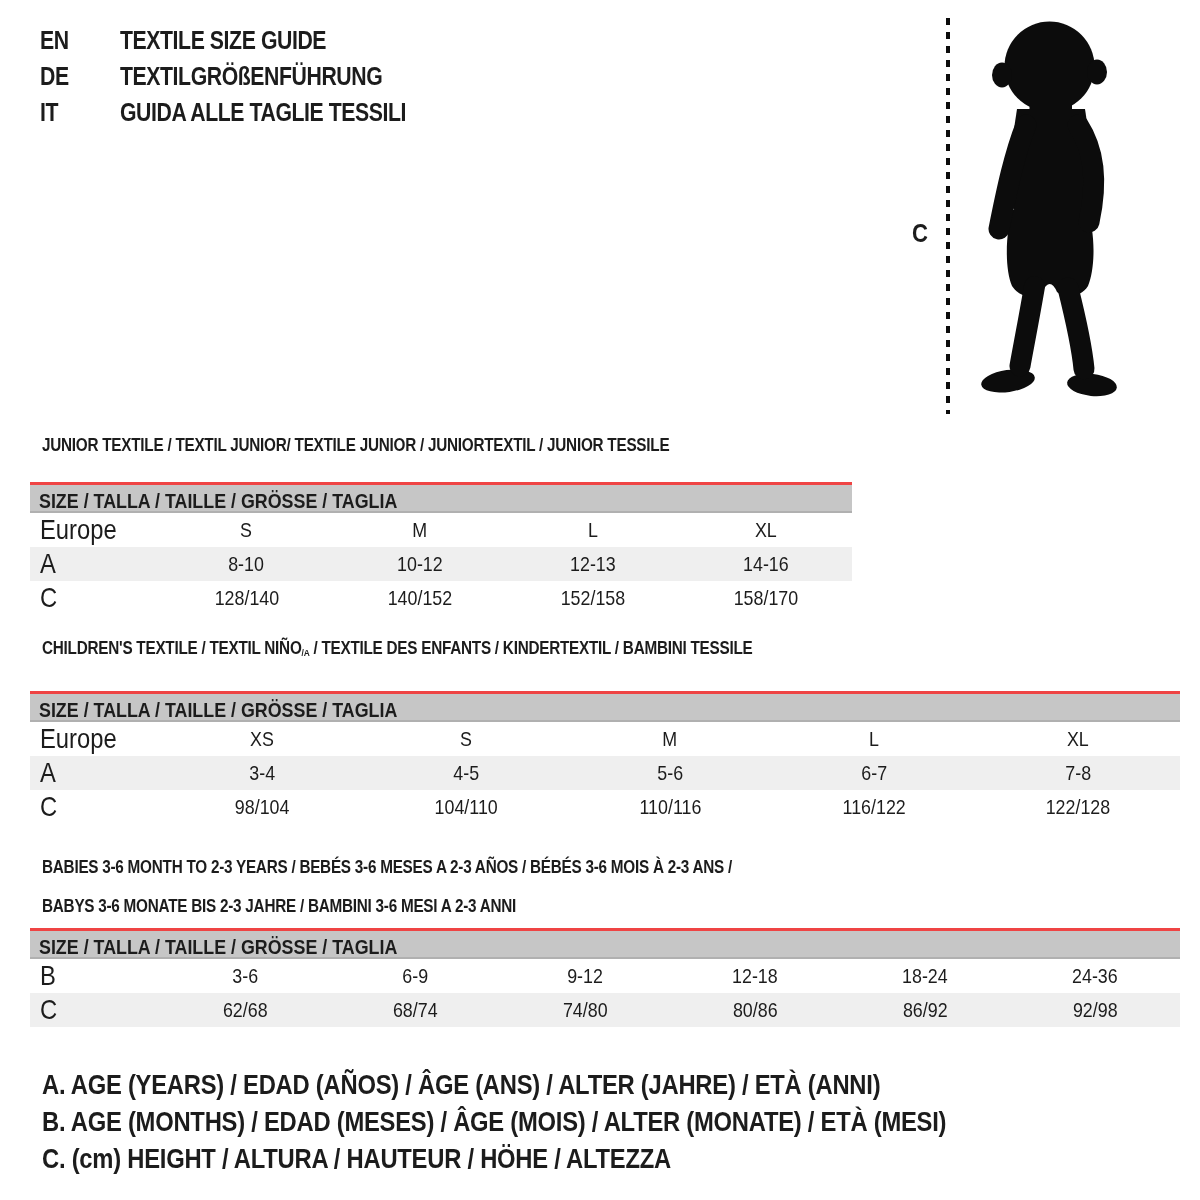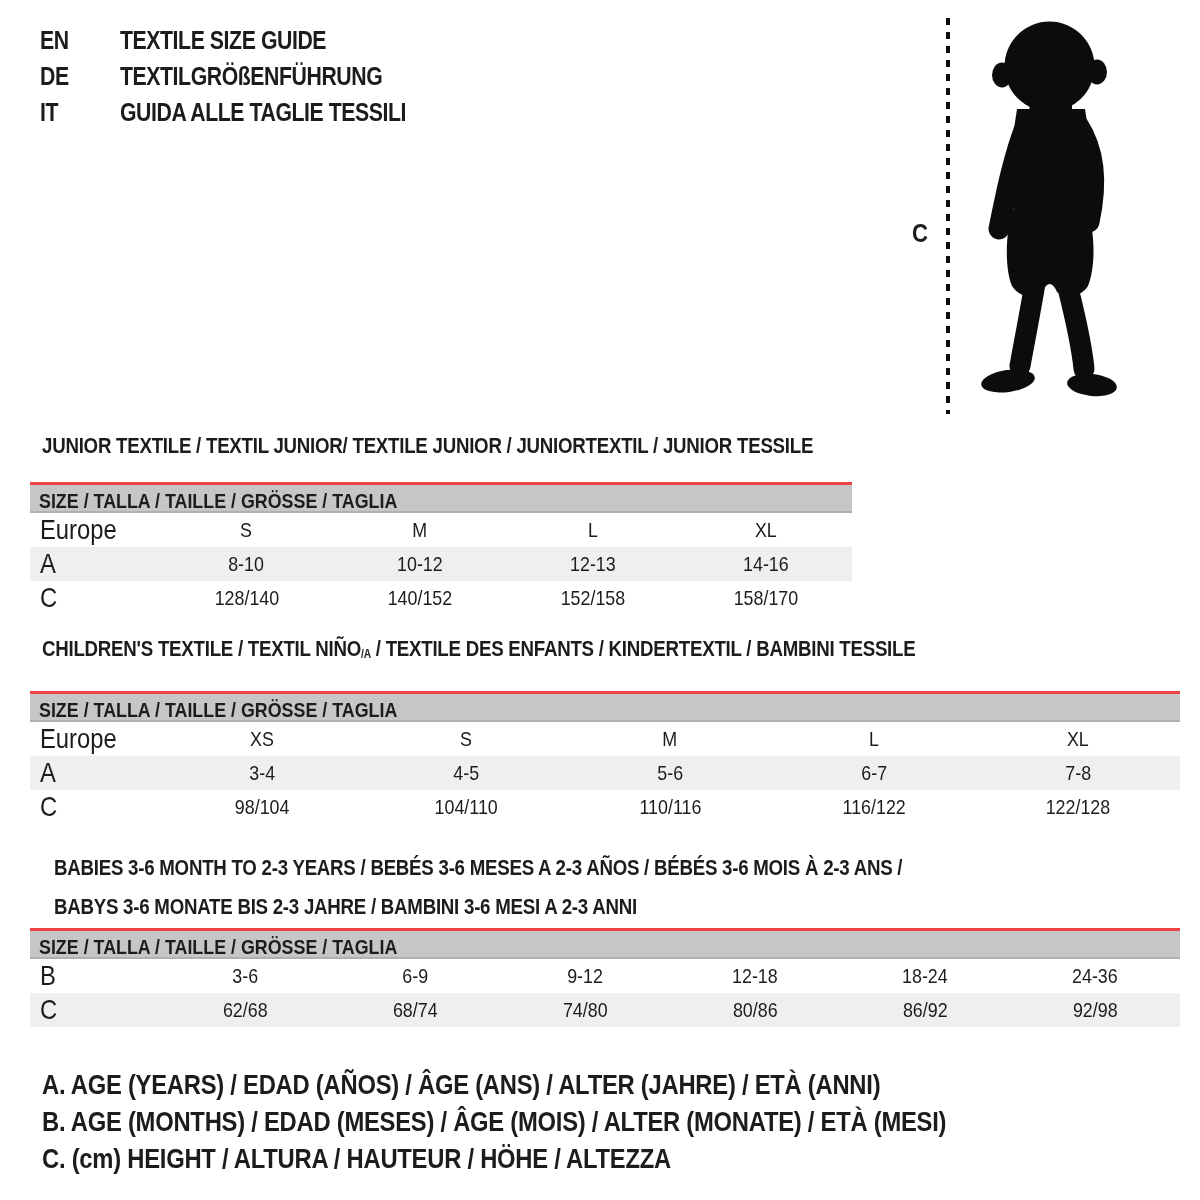--- a/index.html
+++ b/index.html
@@ -26,24 +26,24 @@
   .lang-row{display:flex;align-items:center;height:36px;font-size:25px;font-weight:700;letter-spacing:-0.5px;}
   .lang-code{width:80px;flex:0 0 80px;}
   .lang-label{flex:1;}
 
   
   .figure-label{position:absolute;left:912px;top:218px;font-size:26px;font-weight:700;}
   .dashed-line-svg{position:absolute;left:944px;top:16px;color:var(--silhouette);}
   .toddler-svg{position:absolute;left:966px;top:14px;color:var(--silhouette);}
 
   
-  .sec-title{position:absolute;margin:0;font-size:22px;font-weight:700;letter-spacing:-0.3px;line-height:39px;}
+  .sec-title{position:absolute;margin:0;font-size:18px;font-weight:700;letter-spacing:-0.3px;line-height:39px;}
   .sec-title-0{left:42px;top:426px;}
   .sec-title-1{left:42px;top:629px;}
-  .sec-title-2{left:42px;top:848px;margin-left:12px;}
+  .sec-title-2{left:42px;top:848px;}
   .title-line{height:39px;}
   .sub{font-size:0.55em;position:relative;top:0.18em;}
 
   
   .size-table{position:absolute;}
   .tbl-0{left:30px;top:482px;width:822px;}
   .tbl-1{left:30px;top:691px;width:1150px;}
   .tbl-2{left:30px;top:928px;width:1150px;}
   .size-header{
     height:31px;line-height:31px;background:var(--header-bar);

